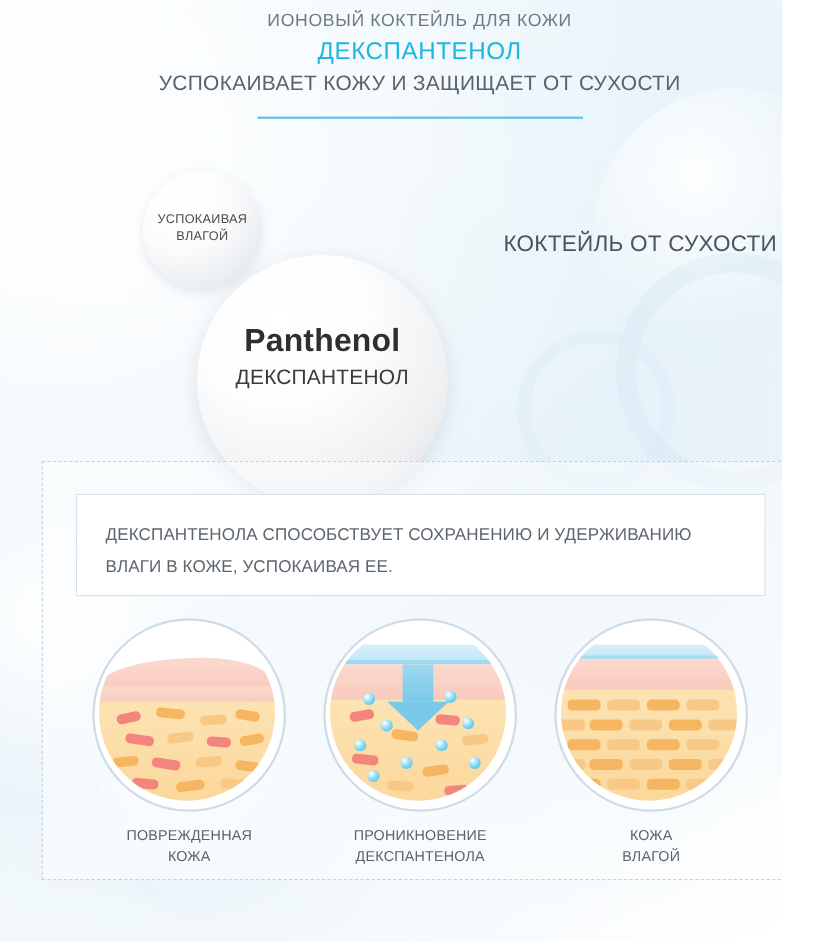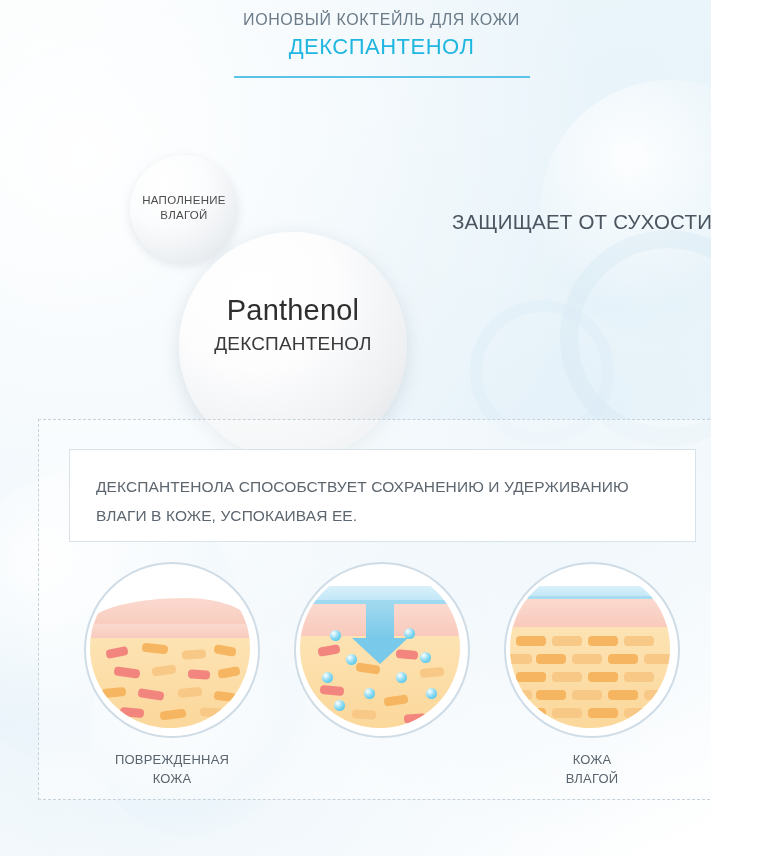--- a/index.html
+++ b/index.html
@@ -112,21 +112,21 @@
     width: 228px;
     height: 228px;
     background: radial-gradient(circle at 33% 25%, #ffffff 0%, #fdfdfe 35%, #eef0f2 70%, #dcdfe3 100%);
     box-shadow: 0 5px 18px rgba(120,135,150,0.22);
   }
   .bubble-large .en {
     position: absolute;
     left: 0; right: 0;
     top: 62px;
     font-size: 29px;
-    font-weight: normal;
+    font-weight: bold;
     color: #2f2f2f;
     letter-spacing: 0.2px;
   }
   .bubble-large .ru {
     position: absolute;
     left: 0; right: 0;
     top: 101px;
     font-size: 19px;
     color: #3a3a3a;
     letter-spacing: 0.2px;
@@ -264,37 +264,38 @@
   <div class="bg-blob" style="left:90px; top:620px; width:220px; height:220px;"></div>
 
   <div class="header">
     <div class="hline" style="left:224px; width:0;"></div>
     <div style="position:relative;">
       <div style="position:absolute; left:228px; top:15px; width:0; height:1px; background:#d3dee6;"></div>
       <div style="position:absolute; left:535px; top:15px; width:0; height:1px; background:#d3dee6;"></div>
     </div>
     <div class="title-line1">ИОНОВЫЙ КОКТЕЙЛЬ ДЛЯ КОЖИ</div>
     <div class="title-line2">ДЕКСПАНТЕНОЛ</div>
+    <div class="title-line3">УСПОКАИВАЕТ КОЖУ И ЗАЩИЩАЕТ ОТ СУХОСТИ</div>
     <div class="title-underline"></div>
   </div>
 
   <div class="bubble bubble-small">
     <div class="t">
-      <span>НАПОЛНЕНИЕ</span><br>
+      <span>УСПОКАИВАЯ</span><br>
       <span>ВЛАГОЙ</span>
     </div>
   </div>
 
   <div class="bubble bubble-large">
     <div class="en">Panthenol</div>
     <div class="ru">ДЕКСПАНТЕНОЛ</div>
   </div>
 
   <div class="headline">
-    <div>ЗАЩИЩАЕТ ОТ СУХОСТИ</div>
+    <div>КОКТЕЙЛЬ ОТ СУХОСТИ</div>
   </div>
 
   <div class="panel">
 
     <div class="desc-box">
       <p>ДЕКСПАНТЕНОЛА СПОСОБСТВУЕТ СОХРАНЕНИЮ И УДЕРЖИВАНИЮ ВЛАГИ В КОЖЕ, УСПОКАИВАЯ ЕЕ.</p>
     </div>
 
     <div class="circles">
 
@@ -357,20 +358,24 @@
             <div class="brick red" style="left:18px; top:78px; width:22px; height:9px; transform:rotate(-10deg);"></div>
             <div class="brick org" style="left:56px; top:96px; width:24px; height:9px; transform:rotate(8deg);"></div>
             <div class="brick red" style="left:96px; top:82px; width:22px; height:9px; transform:rotate(5deg);"></div>
             <div class="brick orgl" style="left:120px; top:100px; width:24px; height:9px; transform:rotate(-6deg);"></div>
             <div class="brick red" style="left:20px; top:118px; width:24px; height:9px; transform:rotate(6deg);"></div>
             <div class="brick org" style="left:84px; top:128px; width:24px; height:9px; transform:rotate(-8deg);"></div>
             <div class="brick orgl" style="left:52px; top:142px; width:24px; height:9px; transform:rotate(4deg);"></div>
             <div class="brick red" style="left:104px; top:146px; width:22px; height:9px; transform:rotate(-4deg);"></div>
           </div>
         </div>
+        <div class="skin-label">
+          <span>ПРОНИКНОВЕНИЕ</span><br>
+          <span>ДЕКСПАНТЕНОЛА</span>
+        </div>
       </div>
 
       <div class="circle-item i2">
         <div class="circle-wrap">
           <div class="circle-inner">
             <div class="layer white-top" style="top:0; height:20px;"></div>
             <div class="layer water-blue" style="top:18px; height:12px;"></div>
             <div class="layer" style="top:28px; height:3px; background:#a7dcf1;"></div>
             <div class="layer epidermis-pink" style="top:31px; height:30px;"></div>
             <div class="layer dermis-yellow" style="top:59px; height:103px;"></div>

